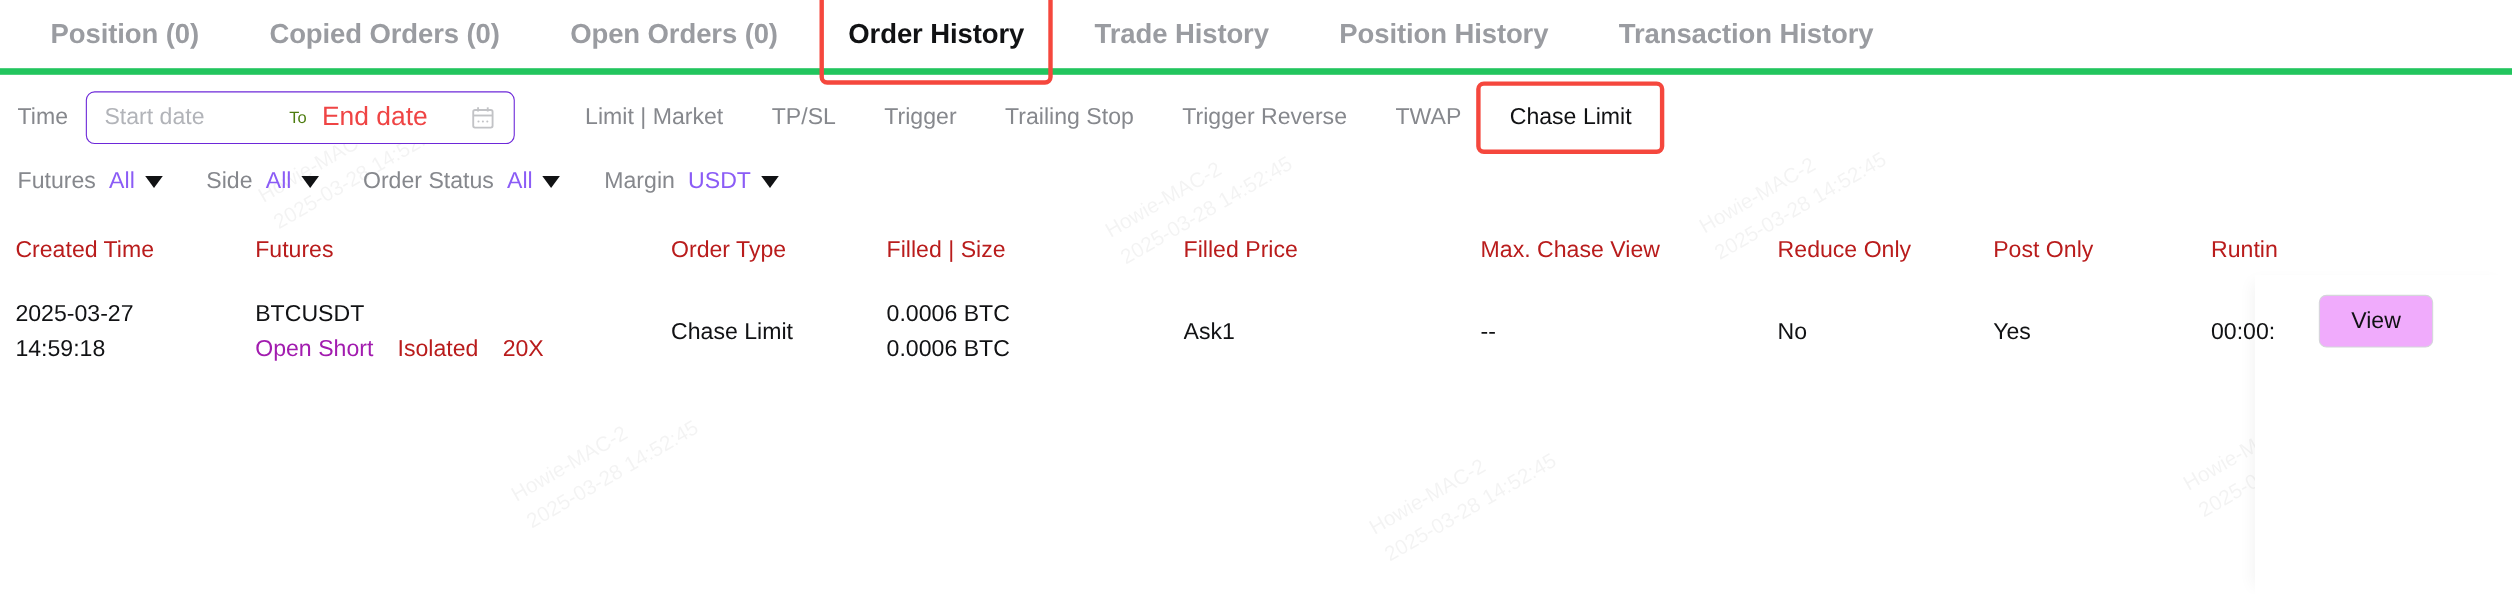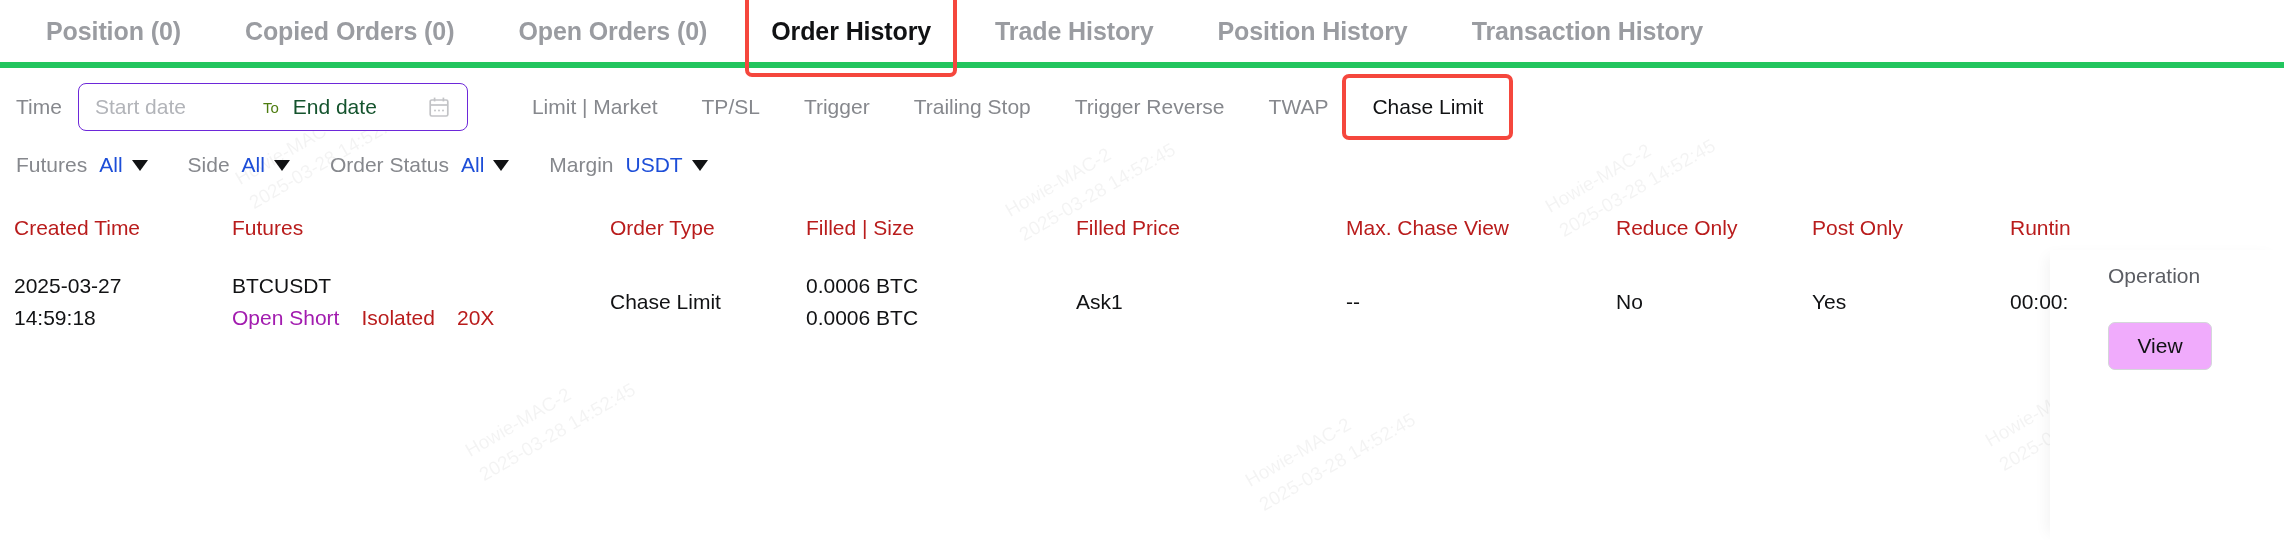--- a/index.html
+++ b/index.html
@@ -96,21 +96,21 @@
     width: 390px;
     height: 48px;
     border: 1px solid #6d28d9;
     border-radius: 8px;
     padding: 0 16px;
     background: #fff;
     cursor: pointer;
   }
   .dstart { flex: 0 0 auto; width: 168px; font-size: 21px; color: #b2b4b9; }
   .dto    { font-size: 15px; color: #4d7c0f; margin: 0 14px 0 0; }
-  .dend   { flex: 1 1 auto; font-size: 21px; color: #14532d; }
+  .dend   { flex: 1 1 auto; font-size: 24px; color: #ef4444; }
   .cal-icon { flex: 0 0 auto; width: 24px; height: 24px; opacity: .6; }
 
   .ordertypes {
     display: flex;
     align-items: center;
     margin-left: 42px;
   }
   .otype {
     font-size: 21px;
     color: #86888d;
@@ -137,21 +137,21 @@
     display: flex;
     align-items: center;
     padding: 14px 0 0 16px;
     height: 56px;
     z-index: 10;
   }
   .fgroup { display: flex; align-items: center; margin-right: 12px; }
   .fgroup .flabel { margin-right: 12px; }
   .fvalue {
     font-size: 21px;
-    color: #1d4ed8;
+    color: #8b5cf6;
     display: inline-flex;
     align-items: center;
     cursor: pointer;
     margin-right: 28px;
     white-space: nowrap;
   }
   .caret {
     display: inline-block;
     margin-left: 9px;
     width: 0; height: 0;
@@ -386,19 +386,18 @@
           <td class="c-post">Yes</td>
           <td class="c-runtime">00:00:</td>
           <td class="c-operation"></td>
         </tr>
       </tbody>
     </table>
   </div>
 
   <div class="sticky-shade"></div>
   <div class="sticky-col">
-    <div class="op-head">Operation</div>
     <div class="op-cell">
       <button class="view-btn">View</button>
     </div>
   </div>
 
 </div>
 
 </body></html>

